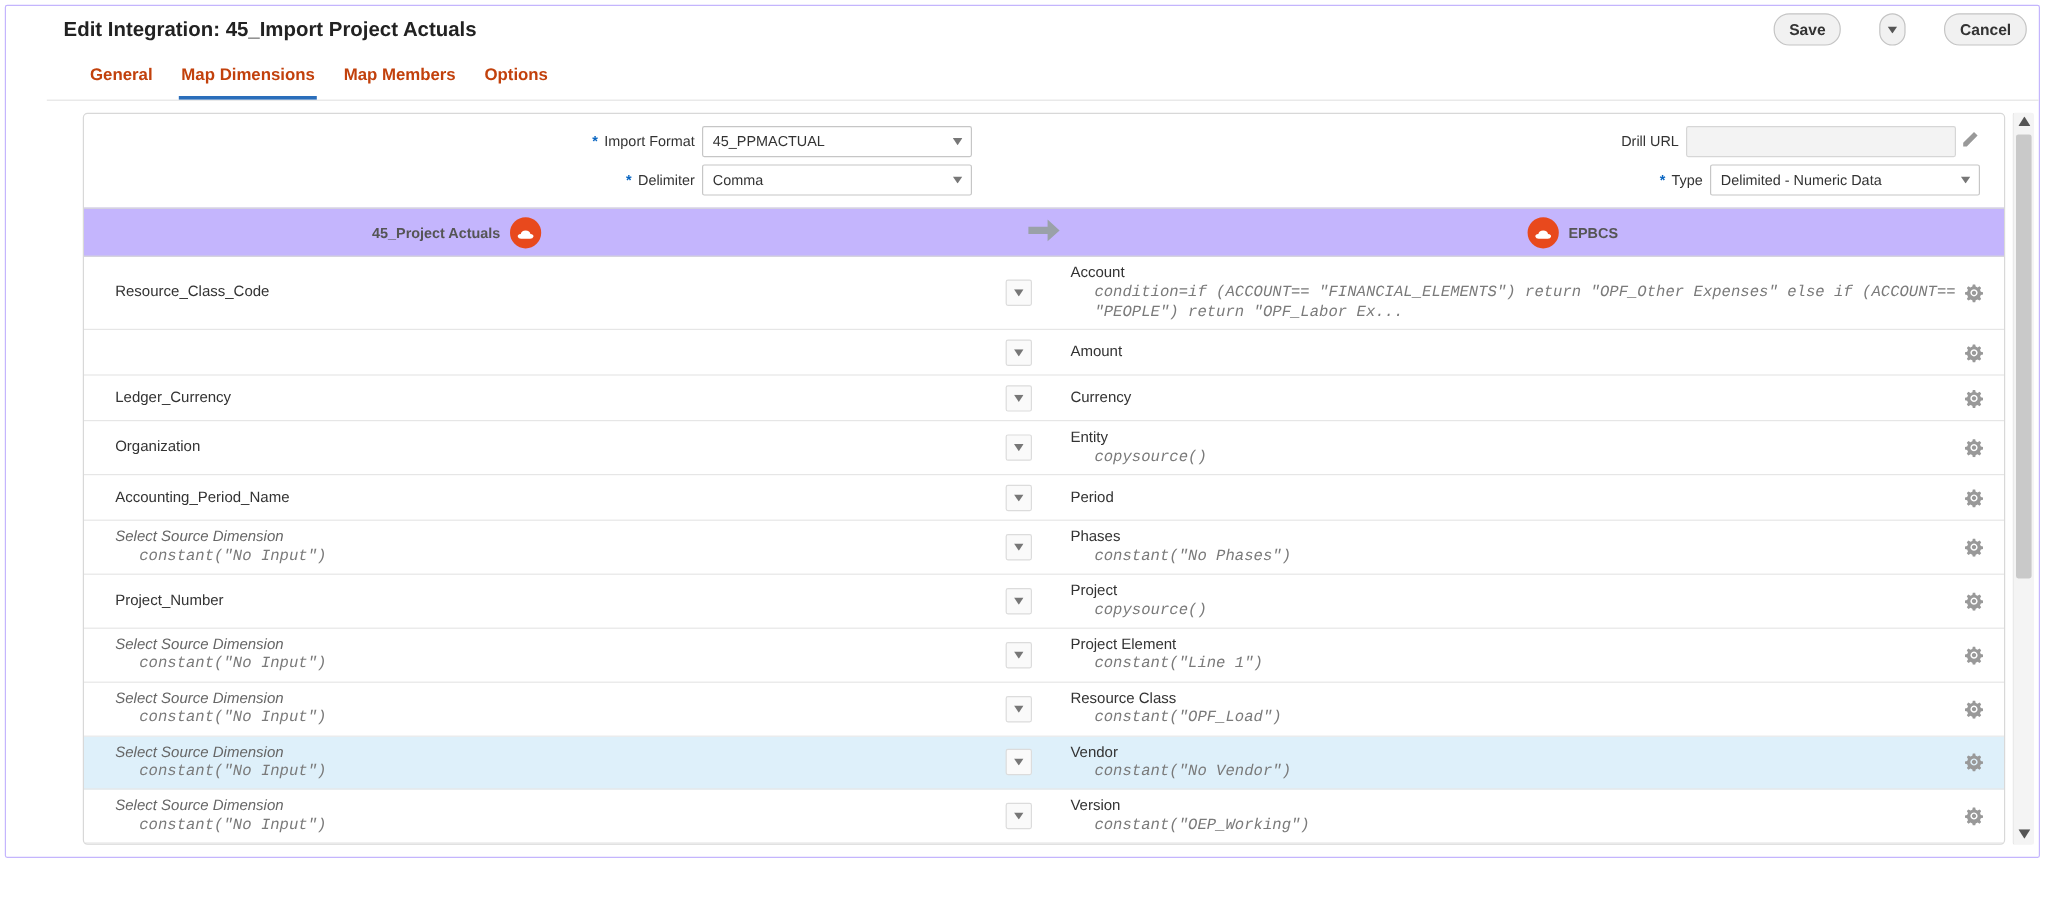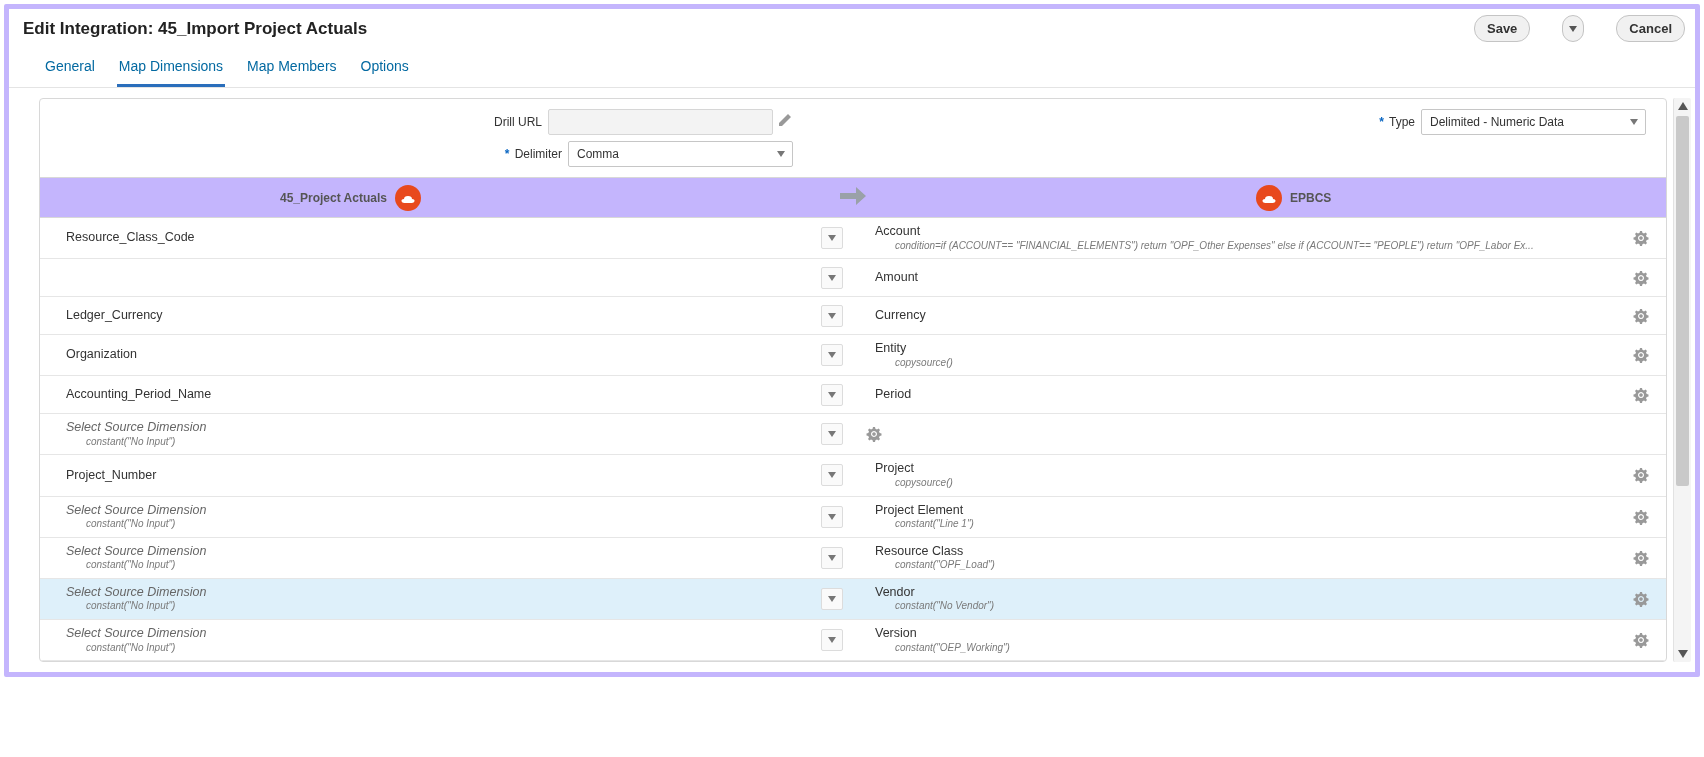--- a/index.html
+++ b/index.html
@@ -3,25 +3,26 @@
 <meta charset="utf-8">
 <style>
 * { box-sizing: border-box; margin: 0; padding: 0; }
 body {
   font-family: Arial, Helvetica, sans-serif;
   font-size: 12px;
   color: #333;
   background: #fff;
 }
 .panel {
-  border: 5px solid #c4b5fd;
+  border: 1px solid #c4b5fd;
   margin: 4px 4px 0 4px;
   border-radius: 2px;
   position: relative;
   overflow: hidden;
+  padding-left: 34px;
 }
 .header {
   display: flex;
   align-items: center;
   justify-content: space-between;
   padding: 6px 10px 4px 14px;
 }
 .title {
   font-size: 17px;
   font-weight: bold;
@@ -47,22 +48,22 @@
   min-width: 22px;
 }
 .tabs {
   display: flex;
   gap: 20px;
   padding: 8px 18px 0 34px;
   border-bottom: 1px solid #e4e4e4;
 }
 .tab {
   font-size: 14px;
-  font-weight: normal;
-  color: #0369a1;
+  font-weight: bold;
+  color: #c2410c;
   padding: 4px 2px 10px 2px;
   cursor: pointer;
   border-bottom: 3px solid transparent;
 }
 .tab.active {
   border-bottom-color: #2a6ebb;
 }
 .content-wrap {
   display: flex;
   padding: 0 0 0 30px;
@@ -175,24 +176,25 @@
 }
 .src-name, .tgt-name {
   font-size: 12.5px;
   color: #333;
 }
 .placeholder .src-name {
   font-style: italic;
   color: #666;
 }
 .sub {
-  font-size: 10px;
+  font-size: 13px;
   font-style: italic;
   color: #7a7a7a;
   padding-left: 20px;
+  font-family: Liberation Mono, monospace;
 }
 .drop-btn {
   width: 22px; height: 22px;
   border: 1px solid #dcdcdc;
   border-radius: 2px;
   display: flex;
   align-items: center;
   justify-content: center;
   color: #777;
   background: #fafafa;
@@ -257,50 +259,61 @@
     <div class="tab active">Map Dimensions</div>
     <div class="tab">Map Members</div>
     <div class="tab">Options</div>
   </div>
 
   <div class="content-wrap">
     <div class="content">
 
       <div class="form-row-grid">
         <div class="field">
+          <span class="field-label"><span class="req">*</span> <span>Import Format</span></span>
+          <div class="select-box">
+            <span>45_PPMACTUAL</span>
+            <span class="caret">
+                <svg width="8" height="6" viewBox="0 0 8 6">
+                  <path d="M0 0 L8 0 L4 6 Z" fill="#777"></path>
+                </svg>
+              </span>
+          </div>
+        </div>
+        <div class="field">
           <span class="field-label"><span>Drill URL</span></span>
           <div class="readonly-box"></div>
           <span class="pencil">
             <svg width="16" height="16" viewBox="0 0 16 16">
                 <path d="M2 11 L10 3 L13 6 L5 14 L2 14 Z M11 2 L14 5 L13 6 L10 3 Z" fill="#999"></path>
               </svg>
           </span>
+        </div>
+        <div class="field">
+          <span class="field-label"><span class="req">*</span> <span>Delimiter</span></span>
+          <div class="select-box">
+            <span>Comma</span>
+            <span class="caret">
+                <svg width="8" height="6" viewBox="0 0 8 6">
+                  <path d="M0 0 L8 0 L4 6 Z" fill="#777"></path>
+                </svg>
+              </span>
+          </div>
         </div>
         <div class="field">
           <span class="field-label"><span class="req">*</span> <span>Type</span></span>
           <div class="select-box">
             <span>Delimited - Numeric Data</span>
             <span class="caret">
                 <svg width="8" height="6" viewBox="0 0 8 6">
                   <path d="M0 0 L8 0 L4 6 Z" fill="#777"></path>
                 </svg>
               </span>
           </div>
         </div>
-        <div class="field">
-          <span class="field-label"><span class="req">*</span> <span>Delimiter</span></span>
-          <div class="select-box">
-            <span>Comma</span>
-            <span class="caret">
-                <svg width="8" height="6" viewBox="0 0 8 6">
-                  <path d="M0 0 L8 0 L4 6 Z" fill="#777"></path>
-                </svg>
-              </span>
-          </div>
-        </div>
       </div>
 
       <div class="mapping-header">
         <div class="mh-left">
           <span>45_Project Actuals</span>
           <span class="circle-icon">
             <svg width="16" height="16" viewBox="0 0 16 16">
                 <path d="M4 9 a4 3 0 0 1 8 0 a3 2 0 0 1 -1 4 h-6 a3 2 0 0 1 -1 -4 Z" fill="#fff"></path>
               </svg>
           </span>
@@ -423,20 +436,24 @@
             <div class="src placeholder">
               <div class="src-name">Select Source Dimension</div>
               <div class="sub">constant("No Input")</div>
             </div>
             <div class="drop-btn">
               <svg width="8" height="6" viewBox="0 0 8 6">
                 <path d="M0 0 L8 0 L4 6 Z" fill="#777"></path>
               </svg>
             </div>
             <div></div>
+            <div class="tgt">
+              <div class="tgt-name">Phases</div>
+              <div class="sub">constant("No Phases")</div>
+            </div>
             <div class="gear">
               <svg width="16" height="16" viewBox="0 0 16 16">
                 <path d="M8 5 a3 3 0 1 0 0.001 0 Z M8 6.2 a1.8 1.8 0 1 1 -0.001 0 Z M7 1 h2 l.4 1.8 l1.6 .7 l1.6 -1 l1.4 1.4 l-1 1.6 l.7 1.6 l1.8 .4 v2 l-1.8 .4 l-.7 1.6 l1 1.6 l-1.4 1.4 l-1.6 -1 l-1.6 .7 l-.4 1.8 h-2 l-.4 -1.8 l-1.6 -.7 l-1.6 1 l-1.4 -1.4 l1 -1.6 l-.7 -1.6 l-1.8 -.4 v-2 l1.8 -.4 l.7 -1.6 l-1 -1.6 l1.4 -1.4 l1.6 1 l1.6 -.7 Z" fill="#999"></path>
               </svg>
             </div>
           </div>
           <div class="map-row">
             <div class="src">
               <div class="src-name">Project_Number</div>
             </div>

